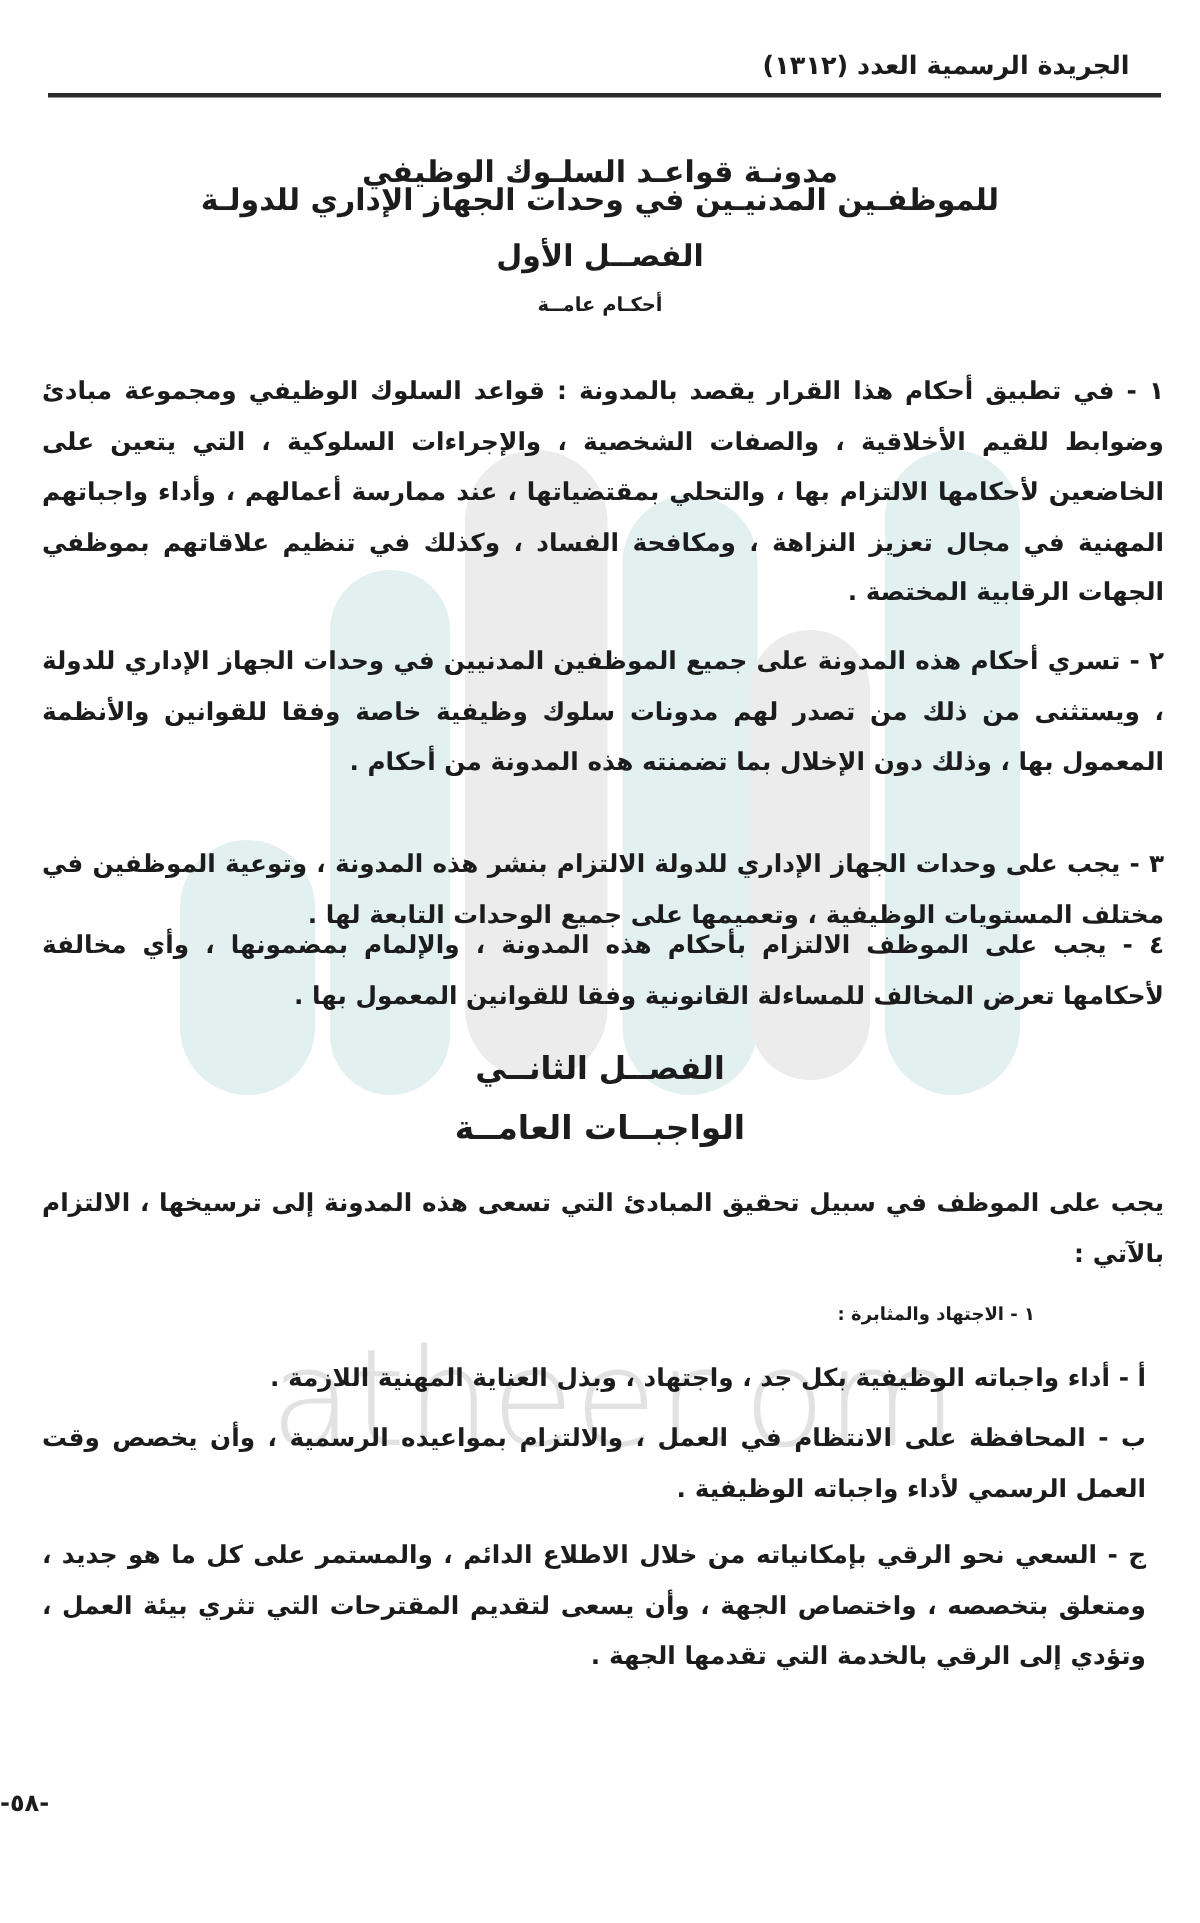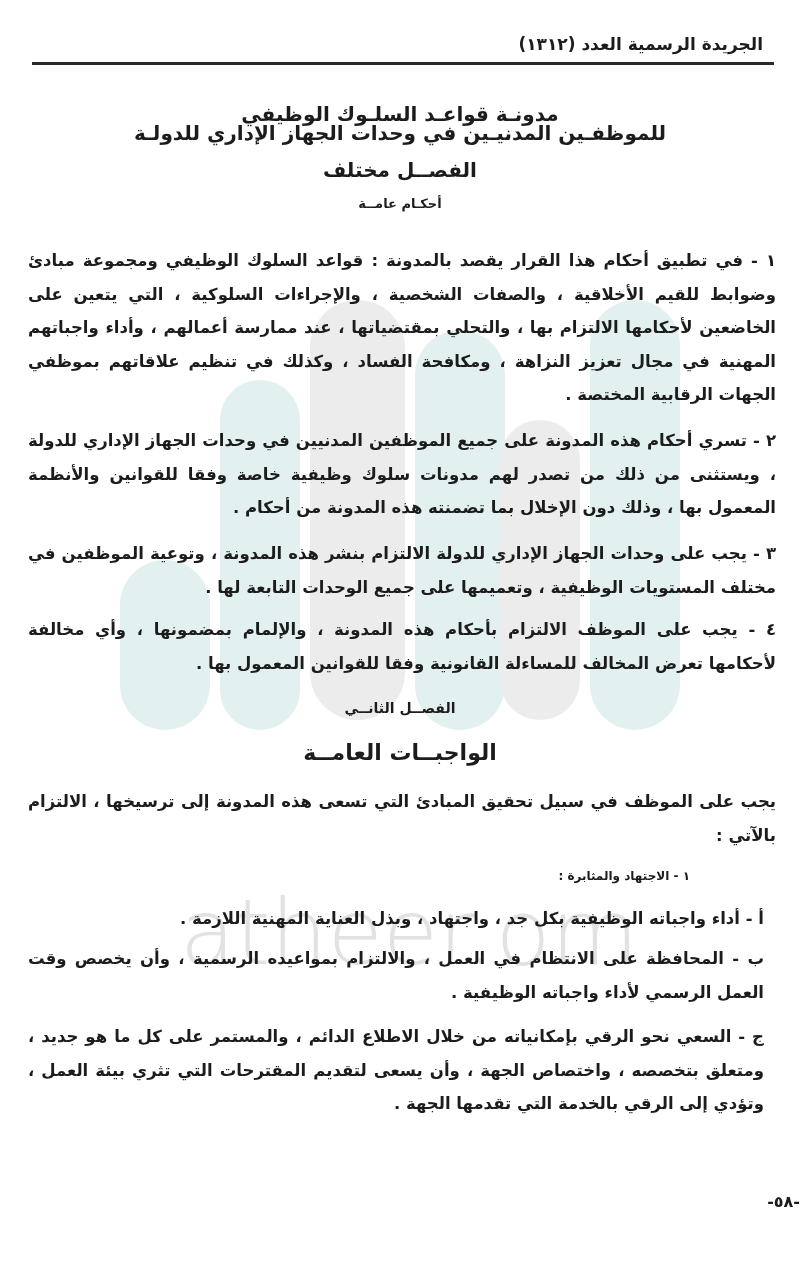--- a/index.html
+++ b/index.html
@@ -10,68 +10,68 @@
   .watermark { position: absolute; inset: 0; pointer-events: none; z-index: 0; }
   .wm-bar { position: absolute; border-radius: 60px; }
   .wm-teal { background: #e3f0f0; }
   .wm-grey { background: #ececec; }
   .wm-text {
     position: absolute; color: #e2e2e2; font-family: "DejaVu Sans", sans-serif;
     font-weight: 300; white-space: nowrap; direction: rtl;
   }
   .page { position: relative; z-index: 1; direction: rtl; }
   .header {
-    position: absolute; top: 34px; right: 37px; font-size: 17px; font-weight: bold; text-align: center;
+    position: absolute; top: 34px; right: 47px; font-size: 17px; font-weight: bold; text-align: center;
   }
   .header-rule {
     position: absolute; top: 62px; left: 32px; right: 26px; height: 3px; background: #2a2a2a;
   }
   .center { position: absolute; left: 0; right: 0; text-align: center; font-weight: bold; }
   .t1 { top: 86px; font-size: 20px; margin-top: 16px; }
   .t2 { top: 121px; font-size: 20px; }
   .t3 { top: 158px; font-size: 20px; }
   .t4 { top: 196px; font-size: 13px; }
   .block {
     position: absolute; right: 24px; left: 28px; font-size: 16.5px; font-weight: bold;
     line-height: 33.5px; text-align: justify; text-align-last: right;
   }
   .num { display: inline; }
   .s1 { top: 244px; }
   .s2 { top: 424px; }
-  .s3 { top: 537px; }
+  .s3 { top: 559px; }
   .s4 { top: 613px; }
-  .h5 { top: 700px; font-size: 14px; }
+  .h5 { top: 700px; font-size: 21px; }
   .h6 { top: 740px; font-size: 22px; }
   .s7 { top: 785px; }
   .s8 { top: 860px; right: 110px; font-size: 12px; }
   .s9 { top: 902px; right: 36px; }
   .s10 { top: 942px; right: 36px; }
   .s11 { top: 1020px; right: 36px; }
-  .pageno { position: absolute; top: 1192px; left: 0; right: 0; text-align: right; font-size: 16px; font-weight: bold; direction: ltr; padding-left: 32px; }
+  .pageno { position: absolute; top: 1192px; left: 0; right: 0; text-align: left; font-size: 16px; font-weight: bold; direction: ltr; }
 </style>
 </head>
 <body>
 
 <div class="watermark">
   <div class="wm-bar wm-teal" style="left:120px;top:560px;width:90px;height:170px;"></div>
   <div class="wm-bar wm-teal" style="left:220px;top:380px;width:80px;height:350px;"></div>
   <div class="wm-bar wm-grey" style="left:310px;top:300px;width:95px;height:420px;"></div>
   <div class="wm-bar wm-teal" style="left:415px;top:330px;width:90px;height:400px;"></div>
   <div class="wm-bar wm-grey" style="left:500px;top:420px;width:80px;height:300px;"></div>
   <div class="wm-bar wm-teal" style="left:590px;top:300px;width:90px;height:430px;"></div>
   <div class="wm-text" style="left:180px;top:880px;font-size:90px;direction:ltr;">atheer.om</div>
 </div>
 
 <div class="page">
   <div class="header">الجريدة الرسمية العدد (١٣١٢)</div>
   <div class="header-rule"></div>
 
   <div class="center t1">مدونـة قواعـد السلـوك الوظيفي</div>
   <div class="center t2">للموظفـين المدنيـين في وحدات الجهاز الإداري للدولـة</div>
-  <div class="center t3">الفصــل مختلف</div>
+  <div class="center t3">الفصــل الأول</div>
   <div class="center t4">أحكـام عامــة</div>
 
   <div class="block s1">
     <span class="num">١ -</span>
     <span>في تطبيق أحكام هذا القرار يقصد بالمدونة : قواعد السلوك الوظيفي ومجموعة مبادئ وضوابط للقيم الأخلاقية ، والصفات الشخصية ، والإجراءات السلوكية ، التي يتعين على الخاضعين لأحكامها الالتزام بها ، والتحلي بمقتضياتها ، عند ممارسة أعمالهم ، وأداء واجباتهم المهنية في مجال تعزيز النزاهة ، ومكافحة الفساد ، وكذلك في تنظيم علاقاتهم بموظفي الجهات الرقابية المختصة .</span>
   </div>
   <div class="block s2">
     <span class="num">٢ -</span>
     <span>تسري أحكام هذه المدونة على جميع الموظفين المدنيين في وحدات الجهاز الإداري للدولة ، ويستثنى من ذلك من تصدر لهم مدونات سلوك وظيفية خاصة وفقا للقوانين والأنظمة المعمول بها ، وذلك دون الإخلال بما تضمنته هذه المدونة من أحكام .</span>
   </div>

